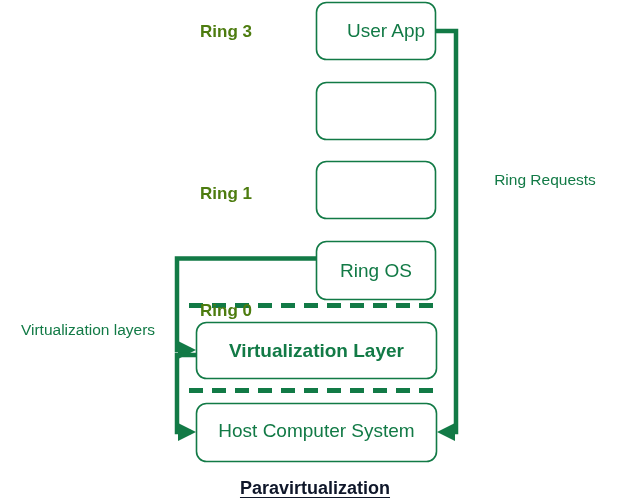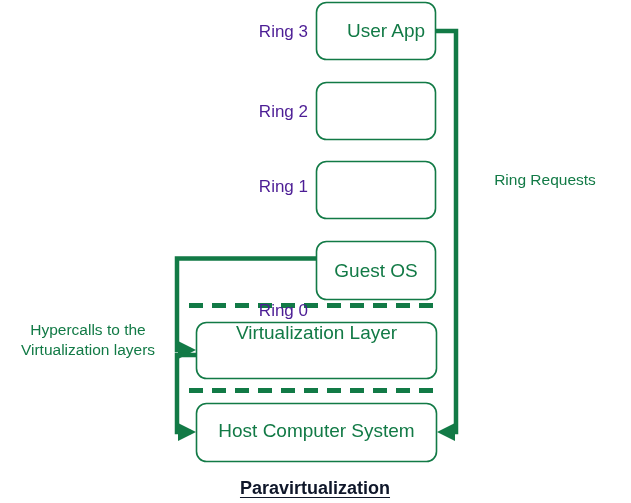--- a/index.html
+++ b/index.html
@@ -17,24 +17,23 @@
   }
   #svg-layer {
     position: absolute;
     left: 0;
     top: 0;
     width: 631px;
     height: 503px;
   }
   .ring-label {
     position: absolute;
-    font-weight: normal;
+    font-weight: bold;
     font-size: 17px;
-    color: #4c1d95;
-    text-align: right;
+    color: #4d7c0f;
     white-space: nowrap;
   }
   .box-text {
     position: absolute;
     font-size: 19px;
     color: #127A46;
     display: flex;
     align-items: center;
     justify-content: center;
     white-space: nowrap;
@@ -86,35 +85,33 @@
     <polygon points="437,432 455,423 455,441" fill="#127A46"></polygon>
 
     <path d="M 316 258.5 L 177 258.5 L 177 350 L 191 350" fill="none" stroke="#127A46" stroke-width="4.5" stroke-linecap="butt" stroke-linejoin="miter"></path>
     <polygon points="196,350 178,341 178,359" fill="#127A46"></polygon>
 
     <path d="M 196 355 L 177 355 L 177 432 L 191 432" fill="none" stroke="#127A46" stroke-width="4.5" stroke-linecap="butt" stroke-linejoin="miter"></path>
     <polygon points="196,432 178,423 178,441" fill="#127A46"></polygon>
   </svg>
 
   <div class="ring-label" style="left:200px; top:22px; width:108px;">Ring 3</div>
-  <div class="ring-label" style="left:200px; top:102px; width:108px;">Ring 2</div>
-  <div class="ring-label" style="left:200px; top:177px; width:108px;">Ring 1</div>
+  <div class="ring-label" style="left:200px; top:184px; width:108px;">Ring 1</div>
   <div class="ring-label" style="left:200px; top:269px; width:108px;margin-top:32px;">Ring 0</div>
 
   <div class="box-text" style="left:316px; top:2px; width:140px; height:58px;">User App</div>
   <div class="box-text" style="left:316px; top:82px; width:120px; height:58px;"></div>
   <div class="box-text" style="left:316px; top:161px; width:120px; height:58px;"></div>
-  <div class="box-text" style="left:316px; top:241px; width:120px; height:59px;">Guest OS</div>
-  <div class="box-text" style="left:196px; top:304px; width:241px; height:57px;">Virtualization Layer</div>
+  <div class="box-text" style="left:316px; top:241px; width:120px; height:59px;">Ring OS</div>
+  <div class="box-text" style="left:196px; top:322px; width:241px; height:57px;font-weight:bold;">Virtualization Layer</div>
   <div class="box-text" style="left:196px; top:403px; width:241px; height:56px;">Host Computer System</div>
 
   <div class="side-text right-block" style="left:461px; top:170px; width:168px;">
     <div>Ring Requests</div>
   </div>
 
   <div class="side-text left-block" style="left:2px; top:320px; width:172px;">
-    <div>Hypercalls to the</div>
     <div>Virtualization layers</div>
   </div>
 
   <div class="diagram-title" style="left:165px; top:478px; width:300px;">Paravirtualization</div>
 
 </div>
 
 </body></html>

